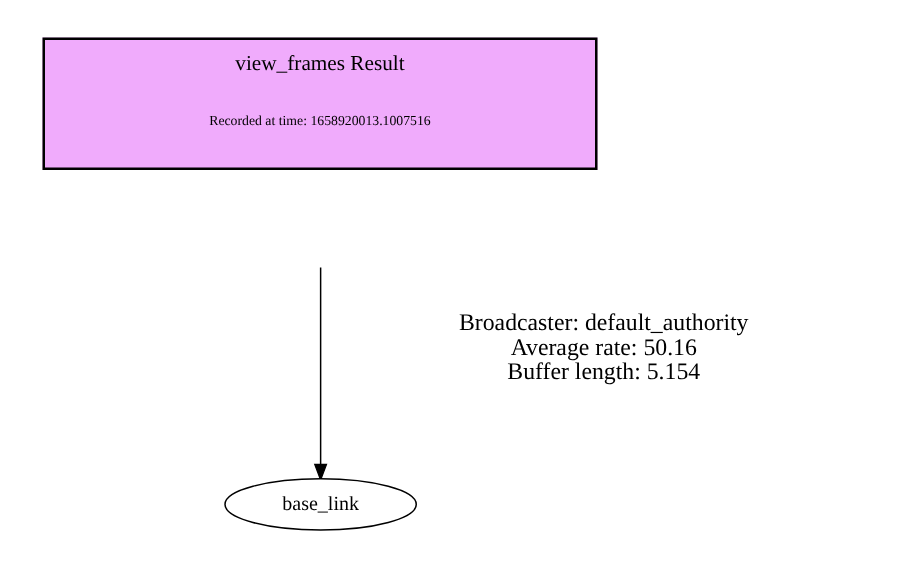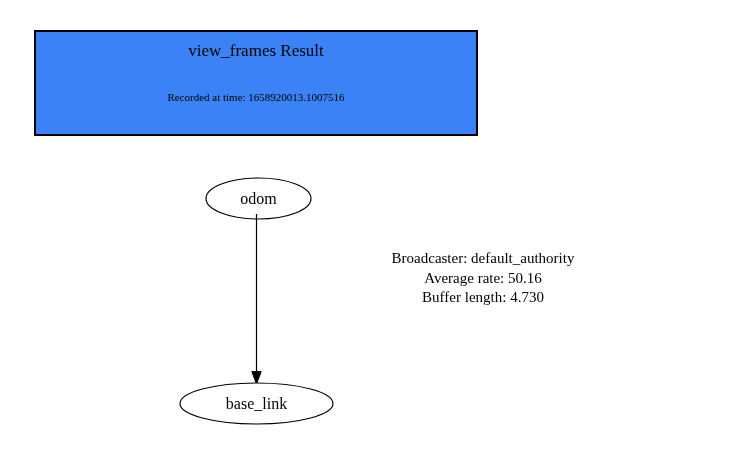--- a/index.html
+++ b/index.html
@@ -27,21 +27,21 @@
 
   
   .result-box {
     position: absolute;
     left: 34px;
     top: 30px;
     width: 444px;
     height: 106px;
     border: 2px solid #000000;
     box-sizing: border-box;
-    background: #3b82f6;
+    background: #f0abfc;
   }
   .result-title {
     position: absolute;
     left: 0;
     top: 9px;
     width: 100%;
     text-align: center;
     font-size: 17px;
     line-height: 20px;
     white-space: nowrap;
@@ -105,56 +105,50 @@
     overflow: visible;
   }
 
   
   .edge-label {
     position: absolute;
     left: 258px;
     top: 249px;
     width: 450px;
     text-align: center;
-    font-size: 15px;
+    font-size: 19px;
     line-height: 19.5px;
     white-space: nowrap;
   }
   .edge-label div {
     white-space: nowrap;
   }
 </style>
 </head>
 <body>
 
 <div id="canvas">
 
   <div class="result-box">
     <div class="result-title">view_frames Result</div>
     <div class="result-subtitle">Recorded at time: 1658920013.1007516</div>
   </div>
 
-  <div class="node" id="node-odom">
-    <svg width="107" height="43" viewBox="0 0 107 43">
-      <ellipse cx="53.5" cy="21.5" rx="52.5" ry="20.5" fill="#ffffff" stroke="#000000" stroke-width="1.2"></ellipse>
-    </svg>
-    <span class="node-label">odom</span>
-  </div>
 
   <div class="edge">
     <svg width="42" height="175" viewBox="0 0 42 175">
       <line x1="20.5" y1="0" x2="20.5" y2="159" stroke="#000000" stroke-width="1.2"></line>
       <polygon points="20.5,170 15.8,157.5 25.2,157.5" fill="#000000" stroke="#000000" stroke-width="1"></polygon>
     </svg>
   </div>
 
   <div class="edge-label">
     <div>Broadcaster: default_authority</div>
     <div>Average rate: 50.16</div>
-    <div>Buffer length: 4.730</div>
+    <div>Buffer length: 5.154</div>
   </div>
 
   <div class="node" id="node-base-link">
     <svg width="155" height="43" viewBox="0 0 155 43">
       <ellipse cx="77.5" cy="21.5" rx="76.5" ry="20.5" fill="#ffffff" stroke="#000000" stroke-width="1.2"></ellipse>
     </svg>
     <span class="node-label">base_link</span>
   </div>
 
 </div>

